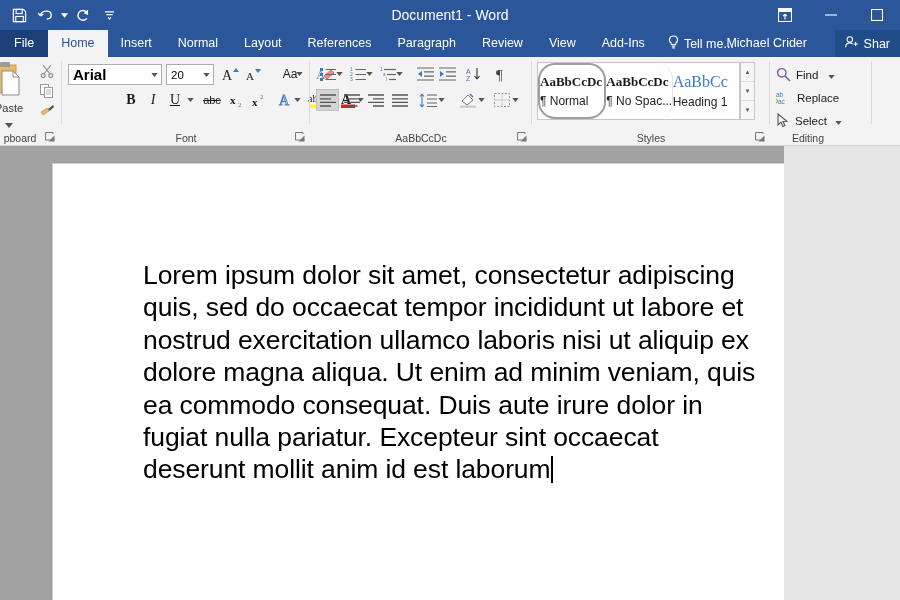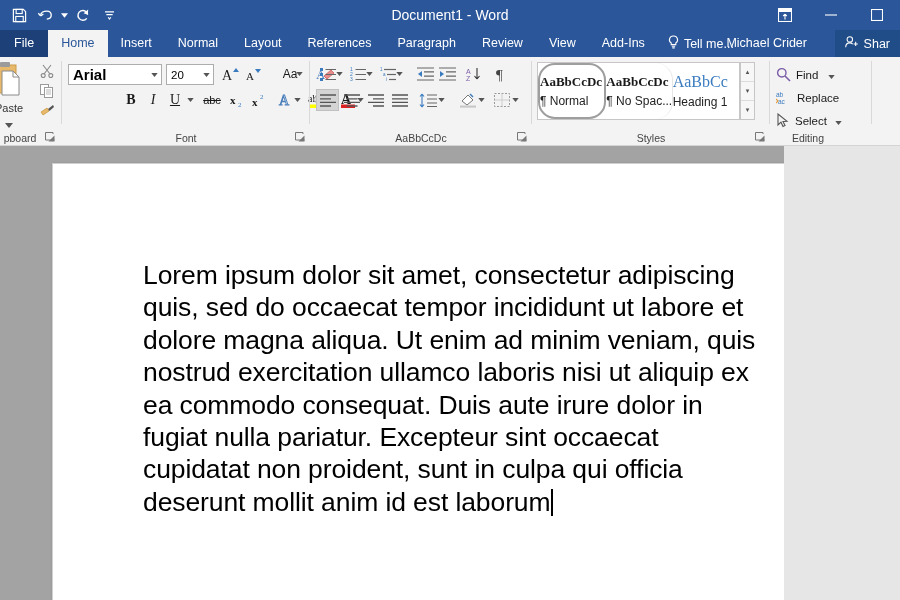--- a/index.html
+++ b/index.html
@@ -657,23 +657,22 @@
       <div class="gsep" style="right:28px"></div>
     </div>
 
   </div>
 
   <div class="docarea">
     <div class="page">
       <div class="doc-text" id="doc-text">
           <div style="white-space: pre;"><span>Lorem ipsum dolor sit </span><span class="sq">amet</span><span>, </span><span class="sq">consectetur</span><span> </span><span class="sq">adipiscing</span></div>
           <div style="white-space: pre;"><span class="sq">quis</span><span>, </span><span class="sq">sed</span><span> do </span><span class="sq">occaecat</span><span> </span><span class="sq">tempor</span><span> </span><span class="sq">incididunt</span><span> </span><span class="sq">ut</span><span> </span><span class="sq">labore</span><span> et</span></div>
+          <div style="white-space: pre;"><span class="sq">nostrud exercitation</span><span> </span><span class="sq">ullamco laboris</span><span> </span><span class="sq">nisi</span><span> ut </span><span class="sq">aliquip</span><span> ex</span></div>
           <div style="white-space: pre;"><span class="sq">dolore</span><span> magna </span><span class="sq">aliqua</span><span>. </span><span class="sq">Ut</span><span> </span><span class="sq">enim ad</span><span> minim </span><span class="sq">veniam</span><span>, quis</span></div>
-          <div style="white-space: pre;"><span class="sq">nostrud exercitation</span><span> </span><span class="sq">ullamco laboris</span><span> </span><span class="sq">nisi</span><span> ut </span><span class="sq">aliquip</span><span> ex</span></div>
           <div style="white-space: pre;"><span class="sq">ea</span><span> </span><span class="sq">commodo</span><span> </span><span class="sq">consequat</span><span>. </span><span class="sq">Duis</span><span> </span><span class="sq">aute</span><span> </span><span class="sq">irure</span><span> dolor in</span></div>
           <div style="white-space: pre;"><span class="sq">fugiat</span><span> </span><span class="sq">nulla</span><span> </span><span class="sq">pariatur</span><span>. </span><span class="sq">Excepteur sint occaecat</span></div>
-          <div style="white-space: pre;"><span class="sq">cupidatat</span><span> non </span><span class="sq">proident</span><span>, sunt in </span><span class="sq">culpa</span><span> qui </span><span class="sq">officia</span></div>
           <div style="white-space: pre;"><span class="sq">deserunt</span><span> </span><span class="sq">mollit</span><span> </span><span class="sq">anim</span><span> id </span><span class="sq">est</span><span> </span><span class="sq">laborum</span><span class="caret-bar"></span></div>
         </div>
     </div>
   </div>
 
 </div>
 
 </body></html>

